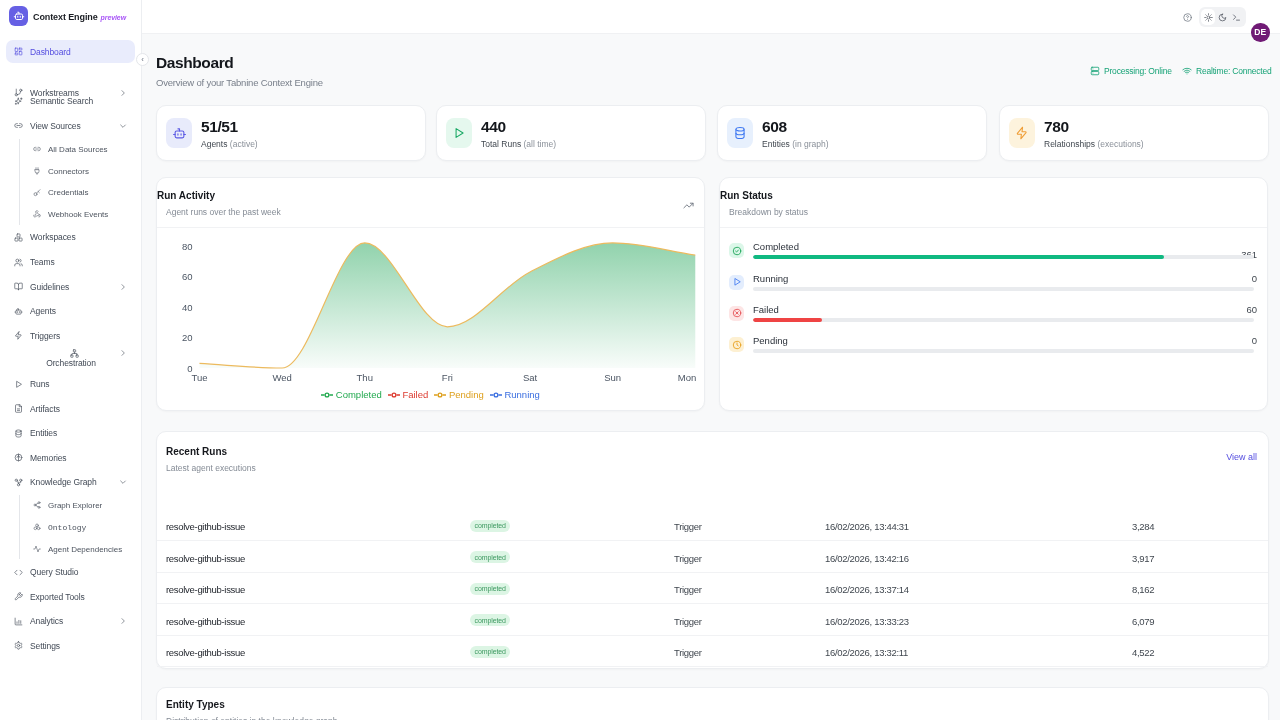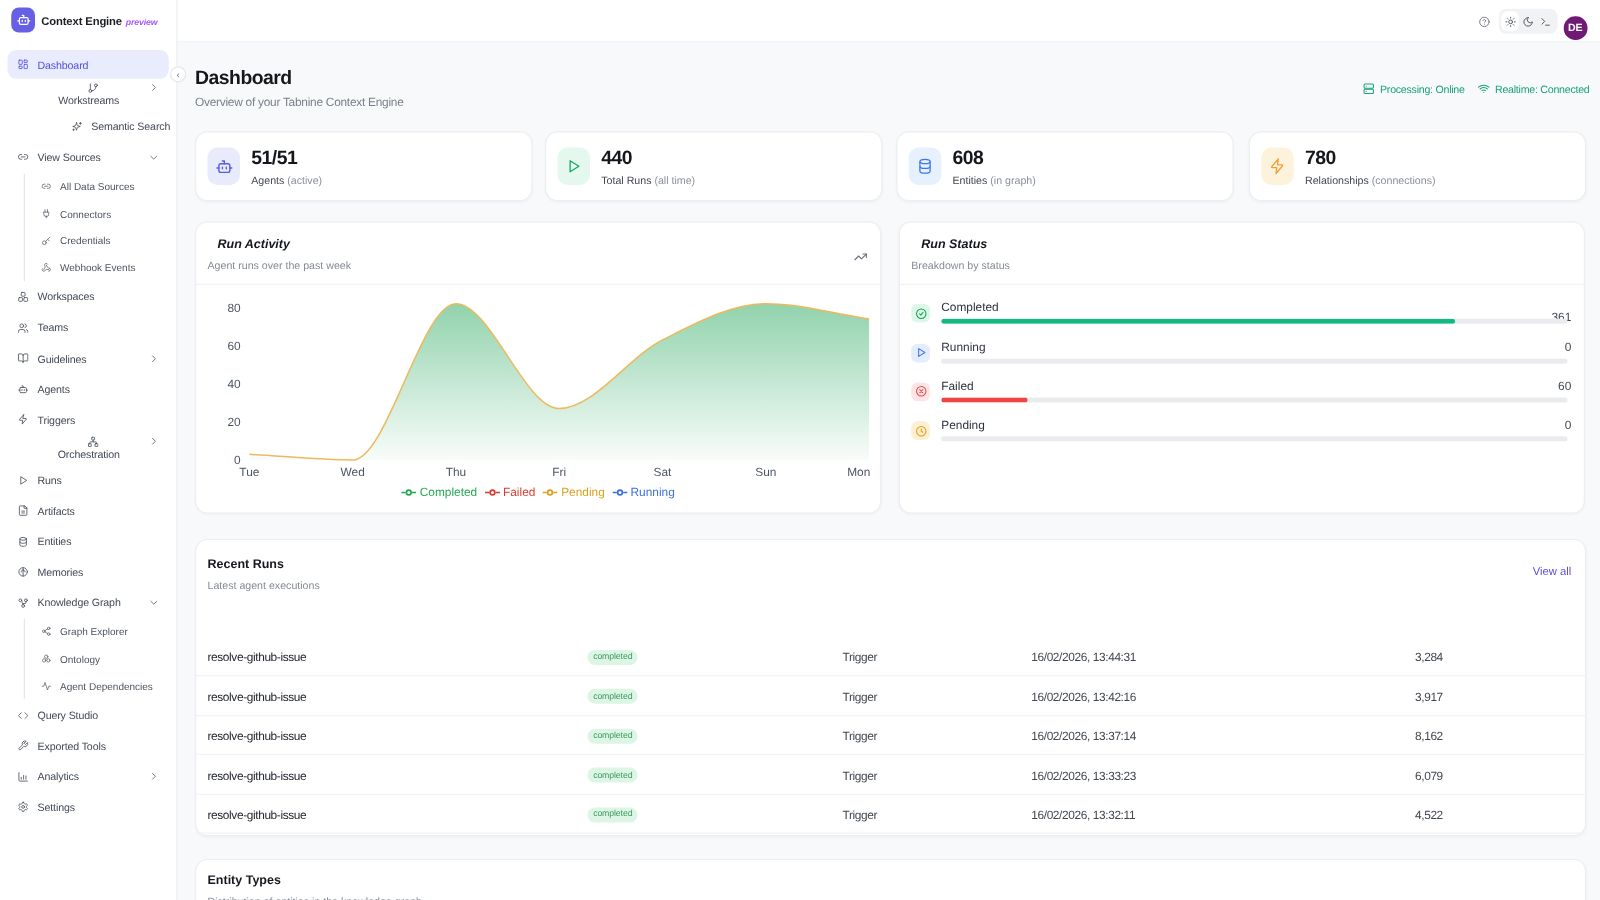--- a/index.html
+++ b/index.html
@@ -19,34 +19,34 @@
 .sub { position:absolute; left:0; width:142px; height:21px; display:flex; align-items:center; color:#4d545f; font-size:8px; }
 .sub .ic { width:8px; height:8px; margin-left:33px; margin-right:7px; color:#565d68; }
 .vline { position:absolute; left:19px; width:1px; background:#e4e6ea; }
 #collapse { position:absolute; left:136px; top:53px; width:13px; height:13px; border-radius:50%; background:#fff; border:1px solid #e4e6ea; z-index:9; display:flex; align-items:center; justify-content:center; color:#6a7280; font-size:8px; }
 
 #topbar { position:absolute; left:142px; top:0; right:0; height:34px; background:#fff; border-bottom:1px solid #f0f1f3; }
 #help { position:absolute; right:88px; top:13px; width:9px; height:9px; line-height:0; color:#6e7580; }
 #modepill { position:absolute; right:34px; top:7px; width:47px; height:20px; background:#f1f2f4; border-radius:6px; display:flex; align-items:center; padding:2px; }
 #modepill .mbtn { width:14px; height:16px; display:flex; align-items:center; justify-content:center; color:#4c525c; }
 #modepill .mbtn.on { background:#fff; border-radius:5px; }
-#avatar { position:absolute; right:10.5px; top:13px; width:18.5px; height:18.5px; border-radius:50%; background:#701a75; color:#fff; font-size:8.5px; font-weight:bold; display:flex; align-items:center; justify-content:center; }
+#avatar { position:absolute; right:10.5px; top:23px; width:18.5px; height:18.5px; border-radius:50%; background:#701a75; color:#fff; font-size:8.5px; font-weight:bold; display:flex; align-items:center; justify-content:center; }
 
 #h1 { position:absolute; left:156px; top:53.5px; font-size:15.5px; font-weight:bold; letter-spacing:-0.4px; color:#14171c; }
 #h1sub { position:absolute; left:156px; top:76.5px; font-size:9.5px; letter-spacing:-0.2px; color:#787f8a; }
 .gbadge { position:absolute; top:66px; font-size:8.5px; letter-spacing:-0.2px; color:#17a377; display:flex; align-items:center; gap:4px; white-space:nowrap; }
 
 .card { position:absolute; background:#fff; border:1px solid #eceef1; border-radius:10px; box-shadow:0 1px 2px rgba(16,24,40,.03); }
 .stat { top:105px; width:270px; height:56px; }
 .stat .tile { position:absolute; left:9px; top:12px; width:26px; height:30px; border-radius:8px; display:flex; align-items:center; justify-content:center; }
 .stat .num { position:absolute; left:44px; top:11.5px; font-size:15.5px; font-weight:bold; letter-spacing:-0.4px; color:#14171c; }
 .stat .lbl { position:absolute; left:44px; top:32.5px; font-size:8.5px; color:#40474f; }
 .stat .lbl span { color:#8a9099; }
 .chead { position:absolute; left:0; top:0; right:0; height:50px; border-bottom:1px solid #f1f2f4; }
-.chead .t { position:absolute; left:17px; top:11.5px; font-size:10px; font-weight:bold; color:#14171c;font-style:italic; }
+.chead .t { position:absolute; left:0; top:11.5px; font-size:10px; font-weight:bold; color:#14171c; }
 .chead .s { position:absolute; left:9px; top:28.5px; font-size:8.5px; color:#848b95; }
 
 .srow .sic { position:absolute; width:15px; height:15px; border-radius:5px; display:flex; align-items:center; justify-content:center; }
 .srow .slbl { position:absolute; font-size:9.5px; color:#2b313a; }
 .srow .sval { position:absolute; right:10px; font-size:9.5px; color:#40474f; }
 .srow .strack { position:absolute; height:4px; border-radius:2px; background:#e9ebee; overflow:hidden; }
 .srow .sfill { height:4px; border-radius:2px; }
 
 #thead { position:absolute; left:0; right:0; top:54px; height:23px; background:#f3f4f6; font-size:7.5px; color:#62676e; letter-spacing:.5px; }
 #thead div { position:absolute; top:7.5px; }
@@ -69,33 +69,33 @@
   <div id="navs">
       <div class="nav active" style="top:40px;">
         <svg class="ic" viewBox="0 0 24 24" fill="none" stroke="currentColor" stroke-width="1.8" stroke-linecap="round" stroke-linejoin="round">
           <rect x="3" y="3" width="7" height="9" rx="1"></rect>
           <rect x="14" y="3" width="7" height="5" rx="1"></rect>
           <rect x="14" y="12" width="7" height="9" rx="1"></rect>
           <rect x="3" y="16" width="7" height="5" rx="1"></rect>
         </svg>
         <span>Dashboard</span>
       </div>
-      <div class="nav" style="top:66px;flex-direction:column;">
+      <div class="nav" style="top:81px;">
         <svg class="ic" viewBox="0 0 24 24" fill="none" stroke="currentColor" stroke-width="1.8" stroke-linecap="round" stroke-linejoin="round">
           <line x1="6" y1="3" x2="6" y2="15"></line>
           <circle cx="18" cy="6" r="3"></circle>
           <circle cx="6" cy="18" r="3"></circle>
           <path d="M18 9a9 9 0 0 1-9 9"></path>
         </svg>
         <span>Workstreams</span>
         <svg class="ch" viewBox="0 0 24 24" fill="none" stroke="currentColor" stroke-width="2" stroke-linecap="round" stroke-linejoin="round">
           <path d="m9 5 7 7-7 7"></path>
         </svg>
       </div>
-      <div class="nav" style="top:89.5px;padding-left:43px;">
+      <div class="nav" style="top:89.5px;">
         <svg class="ic" viewBox="0 0 24 24" fill="none" stroke="currentColor" stroke-width="1.8" stroke-linecap="round" stroke-linejoin="round">
           <path d="M11.2 3.1 9.7 8.2a2 2 0 0 1-1.4 1.4l-5.1 1.5 5.1 1.5a2 2 0 0 1 1.4 1.4l1.5 5.1 1.5-5.1a2 2 0 0 1 1.4-1.4l5.1-1.5-5.1-1.5a2 2 0 0 1-1.4-1.4z"></path>
           <path d="M19.5 2.5v4M21.5 4.5h-4M5 16.5v3M6.5 18h-3"></path>
         </svg>
         <span>Semantic Search</span>
       </div>
       <div class="nav" style="top:114px;">
         <svg class="ic" viewBox="0 0 24 24" fill="none" stroke="currentColor" stroke-width="1.8" stroke-linecap="round" stroke-linejoin="round">
           <path d="M9 17H7A5 5 0 0 1 7 7h2"></path>
           <path d="M15 7h2a5 5 0 1 1 0 10h-2"></path>
@@ -237,21 +237,21 @@
       </div>
       <div class="sub" style="top:494.5px;">
         <svg class="ic" viewBox="0 0 24 24" fill="none" stroke="currentColor" stroke-width="1.8" stroke-linecap="round" stroke-linejoin="round">
           <circle cx="18" cy="5" r="3"></circle>
           <circle cx="6" cy="12" r="3"></circle>
           <circle cx="18" cy="19" r="3"></circle>
           <path d="m8.6 13.5 6.8 4M15.4 6.5l-6.8 4"></path>
         </svg>
         <span>Graph Explorer</span>
       </div>
-      <div class="sub" style="top:516.5px;">
+      <div class="sub" style="top:516.5px;font-family:Liberation Mono, monospace;">
         <svg class="ic" viewBox="0 0 24 24" fill="none" stroke="currentColor" stroke-width="1.8" stroke-linecap="round" stroke-linejoin="round">
           <circle cx="12" cy="7" r="4"></circle>
           <circle cx="7" cy="16" r="4"></circle>
           <circle cx="17" cy="16" r="4"></circle>
         </svg>
         <span>Ontology</span>
       </div>
       <div class="sub" style="top:538.5px;">
         <svg class="ic" viewBox="0 0 24 24" fill="none" stroke="currentColor" stroke-width="1.8" stroke-linecap="round" stroke-linejoin="round">
           <path d="M22 12h-4l-3 9L9 3l-3 9H2"></path>
@@ -365,21 +365,21 @@
   <div class="num">608</div>
   <div class="lbl">Entities <span>(in graph)</span></div>
 </div>
 <div class="card stat" style="left:999px;">
   <div class="tile" style="background:#fdf3dd;">
       <svg width="14" height="14" viewBox="0 0 24 24" fill="none" stroke="#ef9d35" stroke-width="1.8" stroke-linejoin="round">
         <path d="M13 2 4.1 12.6c-.4.5 0 1.4.9 1.4h6l-1 8L18.9 11.4c.4-.5 0-1.4-.9-1.4h-6z"></path>
       </svg>
     </div>
   <div class="num">780</div>
-  <div class="lbl">Relationships <span>(connections)</span></div>
+  <div class="lbl">Relationships <span>(executions)</span></div>
 </div>
 
 <div class="card" id="runactivity" style="left:156px; top:177px; width:549px; height:234px;">
   <div class="chead">
     <div class="t">Run Activity</div>
     <div class="s">Agent runs over the past week</div>
     <svg style="position:absolute; right:10px; top:22px;" width="11" height="11" viewBox="0 0 24 24" fill="none" stroke="#6e7580" stroke-width="2" stroke-linecap="round" stroke-linejoin="round">
         <path d="M22 7l-8.5 8.5-5-5L2 17"></path>
         <path d="M16 7h6v6"></path>
       </svg>

